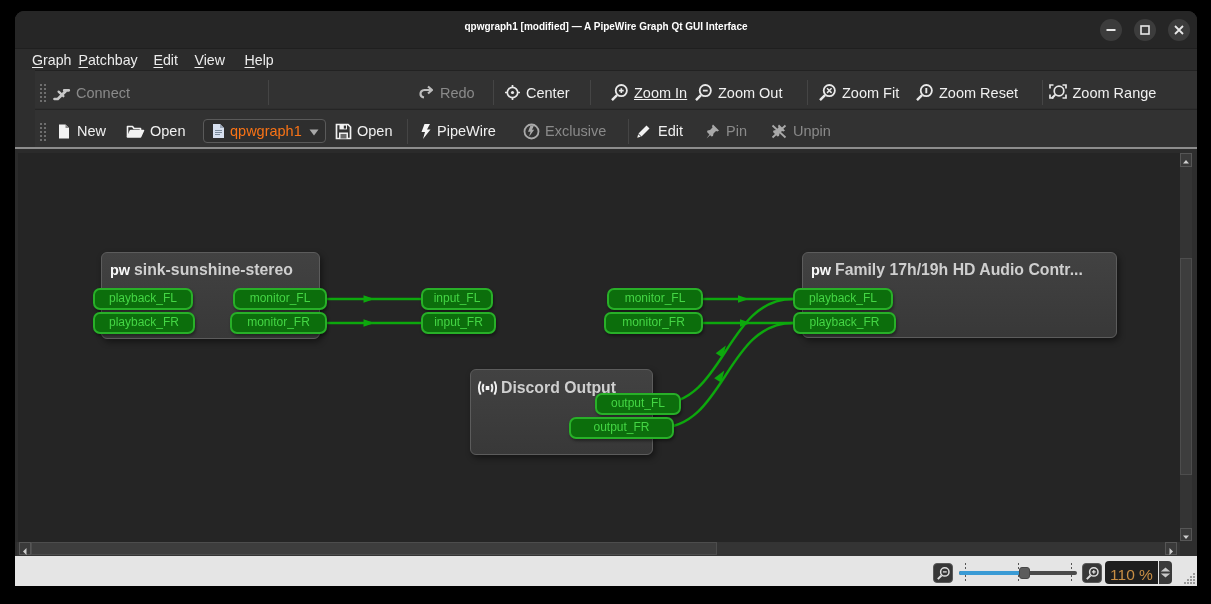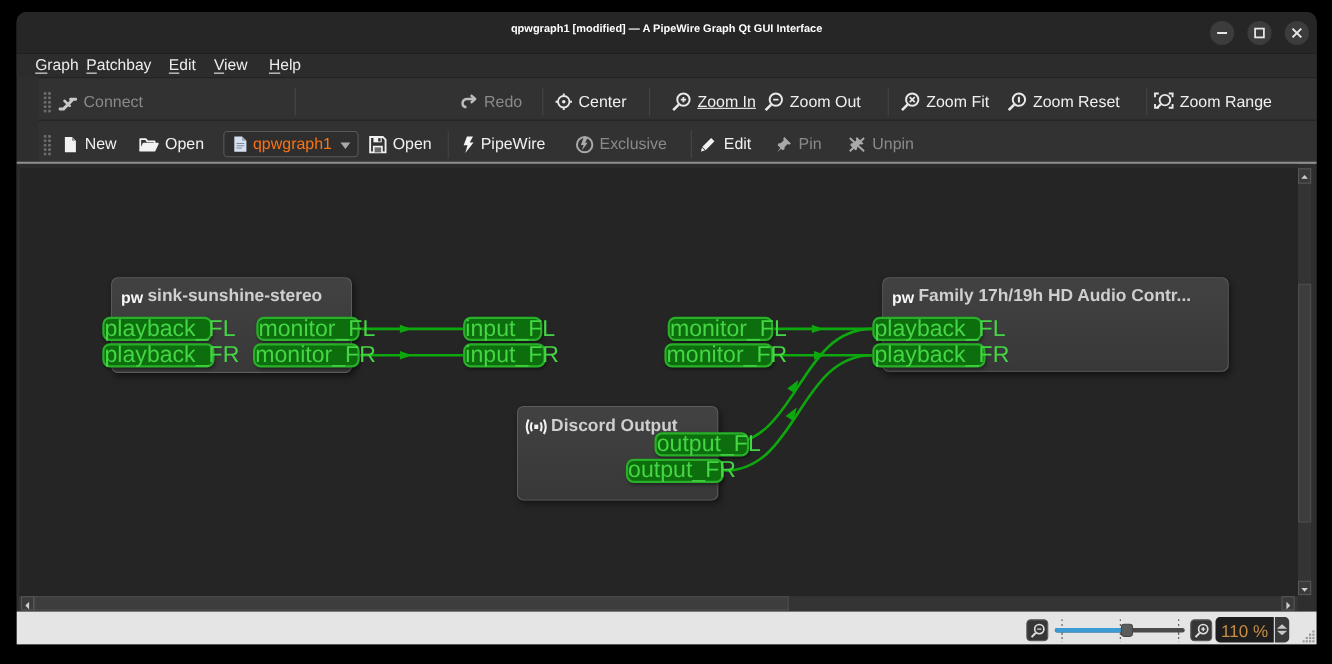--- a/index.html
+++ b/index.html
@@ -35,21 +35,21 @@
   #sepline { position:absolute; left:0; top:136px; width:100%; height:2px; background:#8d8d8d; }
   
   #canvas { position:absolute; left:0; top:138px; width:1165px; height:393px; background:#2b2b2b; }
   #canvasin { position:absolute; left:3px; top:142px; width:1162px; height:389px; background:#252525; }
   
   .node { position:absolute; background:linear-gradient(#424242,#383838);
     border:1px solid #5c5c5c; border-radius:6px; box-shadow:2px 3px 6px rgba(0,0,0,0.45);text-align:right; }
   .ntitle { position:absolute; left:8px; top:8px; display:flex; gap:3px; align-items:center;
     color:#cfcfcf; font-size:15.8px; font-weight:bold; white-space:nowrap; }
   .port { position:absolute; height:22px; background:#0c6e0c; border:2px solid #28b028;
-    border-radius:7px; color:#44d644; font-size:21px; line-height:17.5px; white-space:nowrap;
+    border-radius:7px; color:#44d644; font-size:12px; line-height:17.5px; white-space:nowrap;
     text-align:center; box-shadow:1px 2px 3px rgba(0,0,0,0.4); }
   
   #vsb { position:absolute; right:5px; top:142px; width:12px; height:388px; background:#343434; }
   #hsb { position:absolute; left:2px; top:531px; width:1163px; height:14px; background:#343434; }
   .sbtn { position:absolute; background:#3a3a3a; border:1px solid #565656; }
   .sthumb { position:absolute; background:#3d3d3d; border:1px solid #4d4d4d; }
   
   #statusbar { position:absolute; left:0; top:545px; width:100%; height:30px; background:#e5e5e5; }
   .zbtn { position:absolute; top:7px; width:20px; height:20px; background:#373737;
     border:1px solid #5a5a5a; border-radius:4px; display:flex; align-items:center; justify-content:center; }
@@ -301,21 +301,21 @@
   <div class="port pl" style="left:78px;top:301px;width:102px;">playback_FR</div>
   <div class="port pr" style="left:218px;top:277px;width:94px;">monitor_FL</div>
   <div class="port pr" style="left:215px;top:301px;width:97px;">monitor_FR</div>
   <div class="port pl" style="left:406px;top:277px;width:72px;">input_FL</div>
   <div class="port pl" style="left:406px;top:301px;width:75px;">input_FR</div>
   <div class="port pr" style="left:592px;top:277px;width:96px;">monitor_FL</div>
   <div class="port pr" style="left:589px;top:301px;width:99px;">monitor_FR</div>
   <div class="port pl" style="left:778px;top:277px;width:100px;">playback_FL</div>
   <div class="port pl" style="left:778px;top:301px;width:103px;">playback_FR</div>
   <div class="port pr" style="left:580px;top:382px;width:86px;">output_FL</div>
-  <div class="port pr" style="left:554px;top:406px;width:89px;">output_FR</div>
+  <div class="port pr" style="left:554px;top:406px;width:105px;">output_FR</div>
   <div id="vsb">
     <div class="sbtn" style="left:0;top:0;width:12px;height:14px;"><svg width="10" height="12" viewBox="0 0 10 12">
           <polygon points="2,7.5 5,4 8,7.5" fill="#cfcfcf"></polygon>
         </svg></div>
     <div class="sthumb" style="left:0;top:105px;width:12px;height:217px;"></div>
     <div class="sbtn" style="left:0;top:375px;width:12px;height:13px;"><svg width="10" height="12" viewBox="0 0 10 12">
           <polygon points="2,4.5 5,8 8,4.5" fill="#cfcfcf"></polygon>
         </svg></div>
   </div>
   <div id="hsb">

